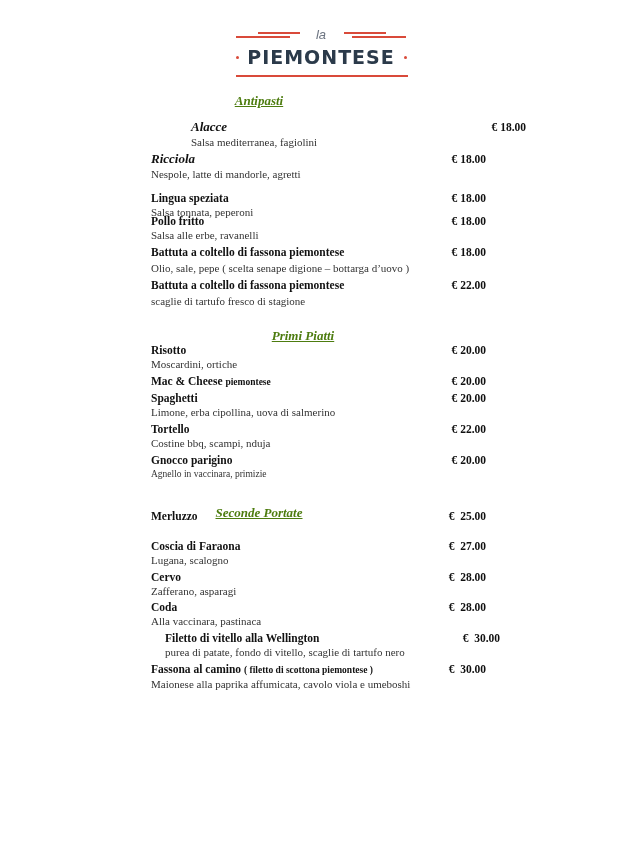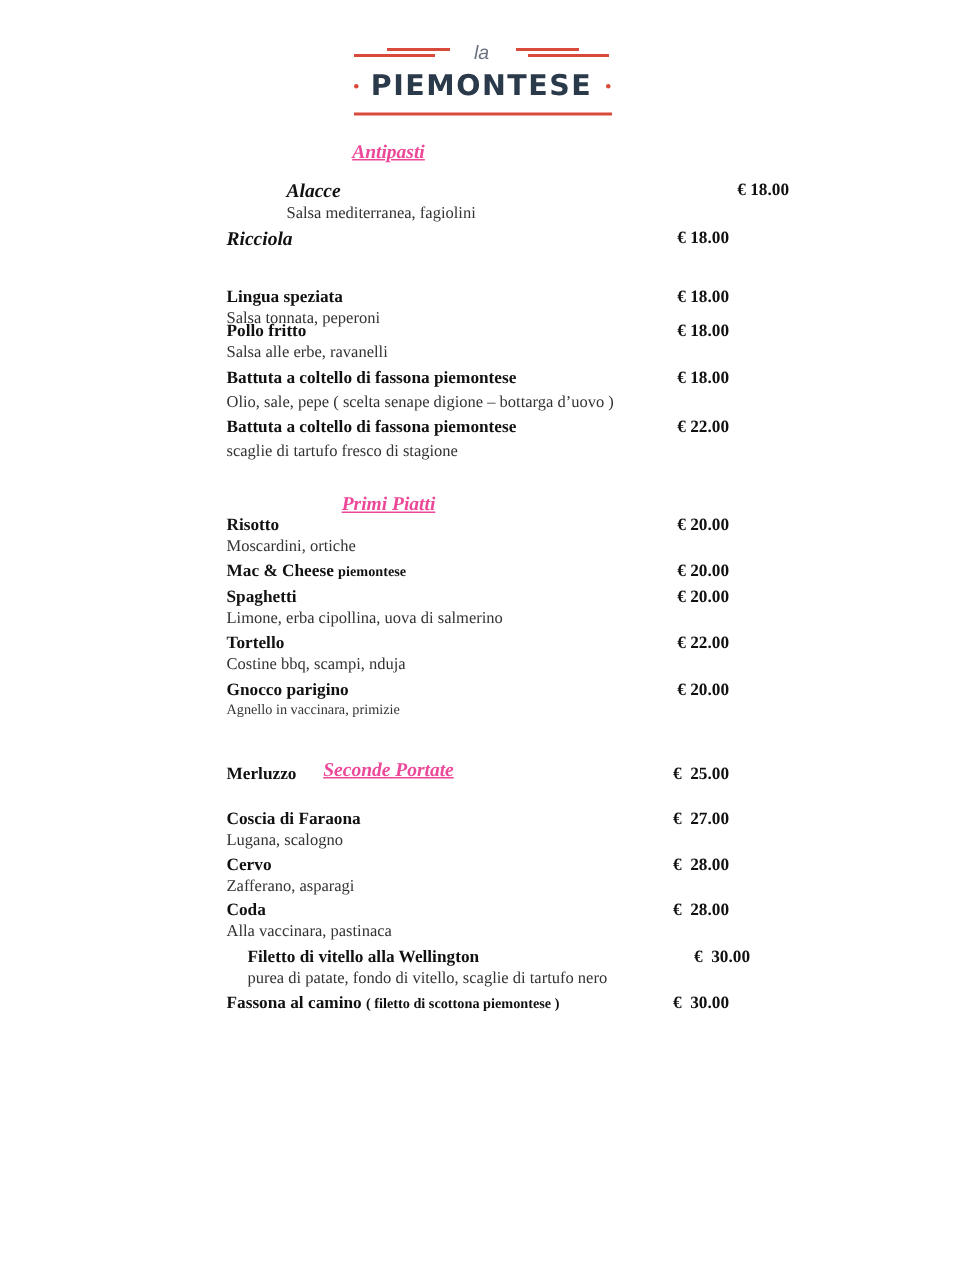--- a/index.html
+++ b/index.html
@@ -10,21 +10,21 @@
     .logo .l1 { left: 4px; top: 8px; width: 54px; height: 1.5px; }
     .logo .l2 { left: 26px; top: 4px; width: 42px; height: 1.5px; }
     .logo .r1 { left: 120px; top: 8px; width: 54px; height: 1.5px; }
     .logo .r2 { left: 112px; top: 4px; width: 42px; height: 1.5px; }
     .logo .bottom { left: 4px; top: 47px; width: 172px; height: 2px; }
     .logo .dot { position: absolute; top: 28px; width: 3px; height: 3px; border-radius: 50%; background: #d94a3a; }
     .logo .dl { left: 4px; }
     .logo .dr { left: 172px; }
     .logo .name { position: absolute; left: 0; right: 0; top: 17px; text-align: center; font-family: "DejaVu Sans", sans-serif; font-weight: bold; font-size: 19px; letter-spacing: 1px; color: #2b3a4a; line-height: 24px; }
 
-    .section-title { position: absolute; left: 0; width: 518px; text-align: center; font-style: italic; font-weight: bold; text-decoration: underline; font-size: 13px; color: #ec4899; }
+    .section-title { position: absolute; left: 0; width: 518px; text-align: center; font-style: italic; font-weight: bold; text-decoration: underline; font-size: 13px; color: #4d7c0f; }
 
     .item { position: absolute; left: 151px; width: 335px; }
     .item .name { font-weight: bold; font-size: 11.5px; line-height: 14px; white-space: nowrap; }
     .item .name.big { font-size: 13px; font-style: italic; line-height: 16px; }
     .item .name .small { font-size: 9.5px; }
     .item .desc { font-size: 11px; line-height: 14px; color: #333; white-space: nowrap; }
     .item .desc.tiny { font-size: 9.5px; }
     .item .price { position: absolute; right: 0; top: 0; font-weight: bold; font-size: 11.5px; line-height: 14px; white-space: pre; }
   </style>
 </head>
@@ -44,20 +44,21 @@
 
 <div class="section-title" style="top:93px;">Antipasti</div>
 
 <div class="item" style="top:119px;margin-left:40px;">
   <div class="name big">Alacce</div>
   <div class="desc">Salsa mediterranea, fagiolini</div>
   <div class="price" style="top:1px;">€ 18.00</div>
 </div>
 <div class="item" style="top:151px;">
   <div class="name big">Ricciola</div>
+  <div class="desc">Nespole, latte di mandorle, agretti</div>
   <div class="price" style="top:1px;">€ 18.00</div>
 </div>
 <div class="item" style="top:191px;">
   <div class="name">Lingua speziata</div>
   <div class="desc">Salsa tonnata, peperoni</div>
   <div class="price">€ 18.00</div>
 </div>
 <div class="item" style="top:214px;">
   <div class="name">Pollo fritto</div>
   <div class="desc">Salsa alle erbe, ravanelli</div>
@@ -67,21 +68,21 @@
   <div class="name" style="line-height:15px;">Battuta a coltello di fassona piemontese</div>
   <div class="desc" style="line-height:16px;">Olio, sale, pepe  (  scelta senape digione – bottarga d’uovo )</div>
   <div class="price">€ 18.00</div>
 </div>
 <div class="item" style="top:278px;">
   <div class="name" style="line-height:15px;">Battuta a coltello di fassona piemontese</div>
   <div class="desc" style="line-height:16px;">scaglie di tartufo fresco di stagione</div>
   <div class="price">€ 22.00</div>
 </div>
 
-<div class="section-title" style="top:328px;">Primi Piatti</div>
+<div class="section-title" style="top:328px;padding-left:44px;">Primi Piatti</div>
 
 <div class="item" style="top:343px;">
   <div class="name">Risotto</div>
   <div class="desc">Moscardini, ortiche</div>
   <div class="price">€ 20.00</div>
 </div>
 <div class="item" style="top:374px;">
   <div class="name"><span>Mac &amp; Cheese</span> <span class="small">piemontese</span></div>
   <div class="price">€ 20.00</div>
 </div>
@@ -122,14 +123,15 @@
   <div class="desc">Alla vaccinara, pastinaca</div>
   <div class="price">€  28.00</div>
 </div>
 <div class="item" style="top:631px;margin-left:14px;">
   <div class="name">Filetto di vitello alla Wellington</div>
   <div class="desc">purea di patate, fondo di vitello, scaglie di tartufo nero</div>
   <div class="price">€  30.00</div>
 </div>
 <div class="item" style="top:662px;">
   <div class="name"><span>Fassona al camino</span> <span class="small">( filetto di scottona piemontese )</span></div>
+  <div class="desc">Maionese alla paprika affumicata, cavolo viola e umeboshi</div>
   <div class="price">€  30.00</div>
 </div>
 
 </body></html>

